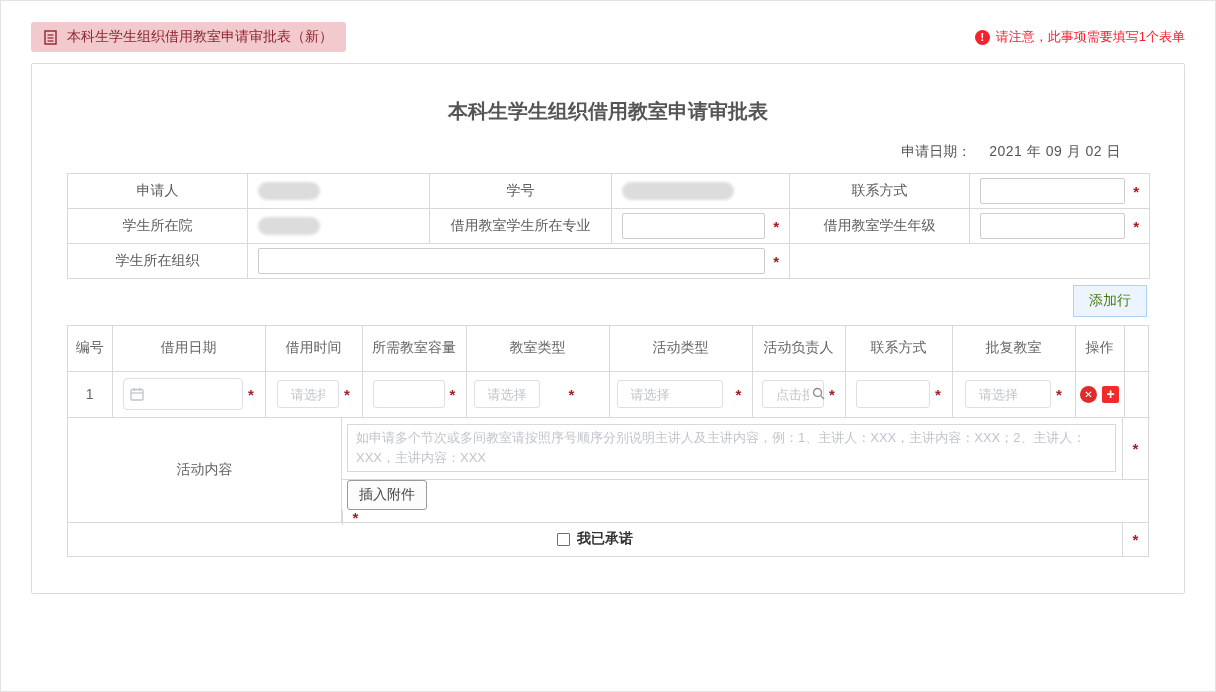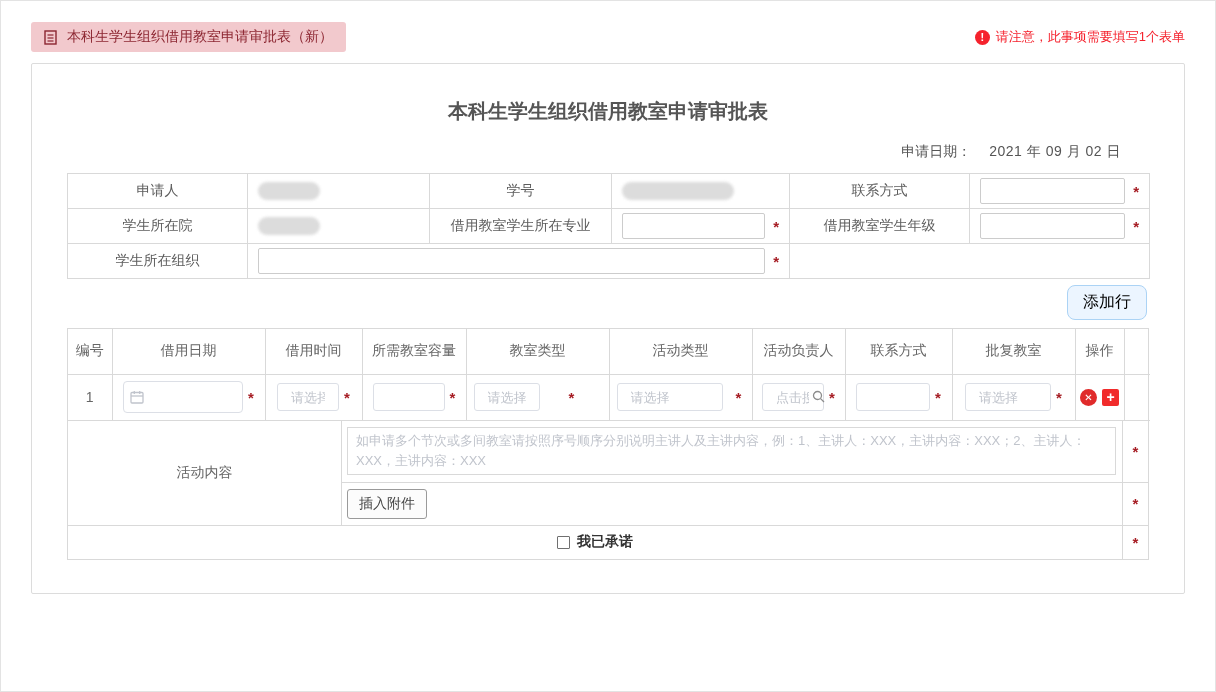--- a/index.html
+++ b/index.html
@@ -35,22 +35,22 @@
   td.val { padding-left:10px; }
   .pill { height:18px; border-radius:9px; background:#d6d6d6;
           filter:blur(1.6px); opacity:.85; }
   td.inpcell { padding:0 10px; }
   .inp-wrap { display:flex; align-items:center; gap:8px; }
   .inp-wrap input { flex:1; height:26px; border:1px solid #ccc; border-radius:2px;
                     min-width:0; padding:0 6px; font-size:13px; outline:none; }
   .req { color:#a61d24; font-weight:bold; font-size:15px; line-height:1; flex:none; }
   
   .addrow-bar { display:flex; justify-content:flex-end; padding:6px 2px 8px 0; }
-  .btn-addrow { background:#ecf5ff; border:1px solid #abd3f5; color:#000000;
-                border-radius:8px; font-size:16px; padding:6px 15px; cursor:pointer; }
+  .btn-addrow { background:#ecf5ff; border:1px solid #abd3f5; color:#4d7c0f;
+                border-radius:0; font-size:14px; padding:6px 15px; cursor:pointer; }
   
   .booking-box { border:1px solid #d9d9d9; }
   table.booking { width:100%; border-collapse:collapse; table-layout:fixed; }
   table.booking th { font-weight:normal; font-size:14px; color:#666; height:45px; }
   table.booking th, table.booking td { border-bottom:1px solid #d9d9d9; }
   table.booking th:not(:first-child), table.booking td:not(:first-child)
       { border-left:1px solid #d9d9d9; }
   table.booking td { height:46px; text-align:center; font-size:14px; color:#666; }
   .cellflex { display:flex; align-items:center; justify-content:center; gap:5px; }
   .sel { border:1px solid #dcdfe6; border-radius:3px; height:28px; font-size:13px;
@@ -72,21 +72,21 @@
              font-size:14px; font-weight:bold; display:flex; align-items:center;
              justify-content:center; cursor:pointer; line-height:1; }
   
   .content-row { display:flex; border-bottom:1px solid #d9d9d9; }
   .content-label { width:274px; flex:none; border-right:1px solid #d9d9d9;
                    display:flex; align-items:center; justify-content:center;
                    font-size:14px; color:#666; }
   .content-right { flex:1; display:flex; flex-direction:column; }
   .subrow { display:flex; }
   .subrow-top { height:62px; border-bottom:1px solid #d9d9d9; }
-  .subrow-bot { height:42px; }
+  .subrow-bot { height:42px;flex-direction:column; }
   .sub-main { flex:1; display:flex; align-items:center; }
   .ast-col { width:26px; flex:none; border-left:1px solid #d9d9d9;
              display:flex; align-items:center; justify-content:center; }
   textarea.content-ta { margin:6px 6px 6px 5px; width:100%; height:48px;
       border:1px solid #d9d9d9; resize:none; font-size:13px; line-height:20px;
       padding:3px 8px; color:#606266; outline:none;
       font-family:"Liberation Sans","DejaVu Sans",sans-serif; }
   .btn-attach { margin-left:5px; border:1px solid #9a9a9a; background:#fcfcfc;
                 border-radius:3px; padding:5px 11px; font-size:14px; color:#444;
                 cursor:pointer; }

